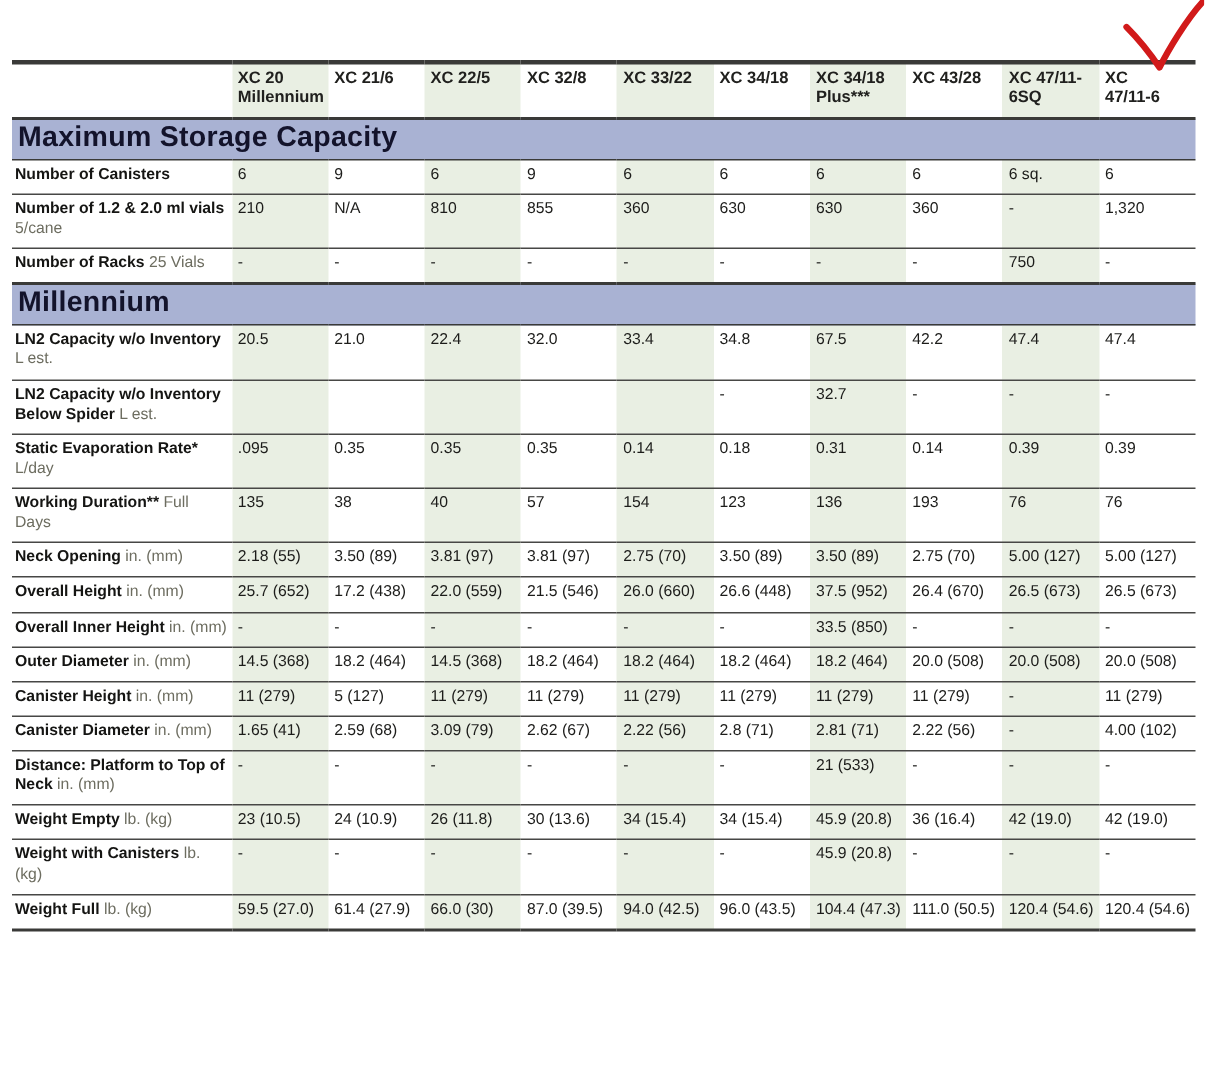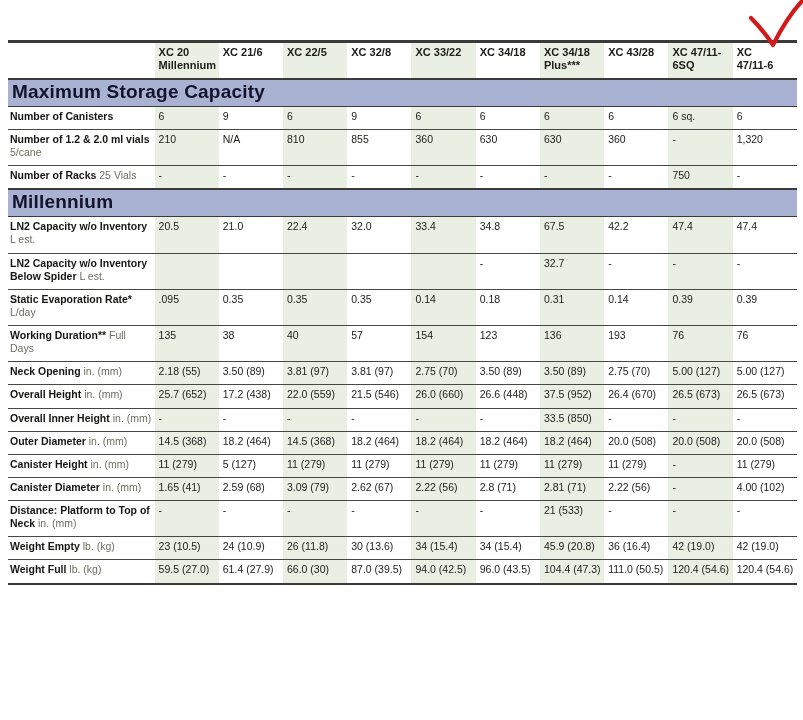--- a/index.html
+++ b/index.html
@@ -273,20 +273,33 @@
           <td>24 (10.9)</td>
           <td class="stripe">26 (11.8)</td>
           <td>30 (13.6)</td>
           <td class="stripe">34 (15.4)</td>
           <td>34 (15.4)</td>
           <td class="stripe">45.9 (20.8)</td>
           <td>36 (16.4)</td>
           <td class="stripe">42 (19.0)</td>
           <td>42 (19.0)</td>
         </tr>
+        <tr>
+          <td class="row-label"><span class="lbl-bold">Weight with Canisters</span> <span class="lbl-note">lb. (kg)</span></td>
+          <td class="stripe">-</td>
+          <td>-</td>
+          <td class="stripe">-</td>
+          <td>-</td>
+          <td class="stripe">-</td>
+          <td>-</td>
+          <td class="stripe">45.9 (20.8)</td>
+          <td>-</td>
+          <td class="stripe">-</td>
+          <td>-</td>
+        </tr>
         <tr class="table-end">
           <td class="row-label"><span class="lbl-bold">Weight Full</span> <span class="lbl-note">lb. (kg)</span></td>
           <td class="stripe">59.5 (27.0)</td>
           <td>61.4 (27.9)</td>
           <td class="stripe">66.0 (30)</td>
           <td>87.0 (39.5)</td>
           <td class="stripe">94.0 (42.5)</td>
           <td>96.0 (43.5)</td>
           <td class="stripe">104.4 (47.3)</td>
           <td>111.0 (50.5)</td>

